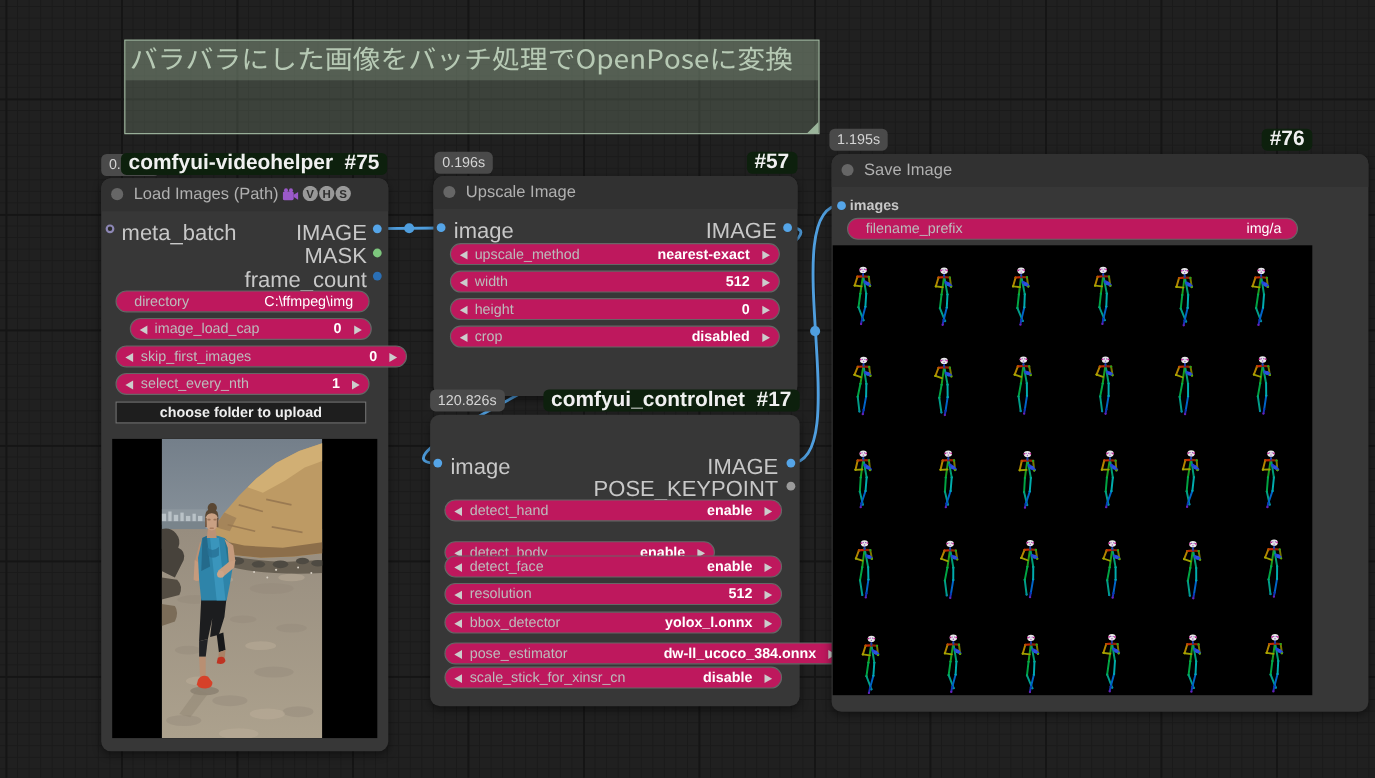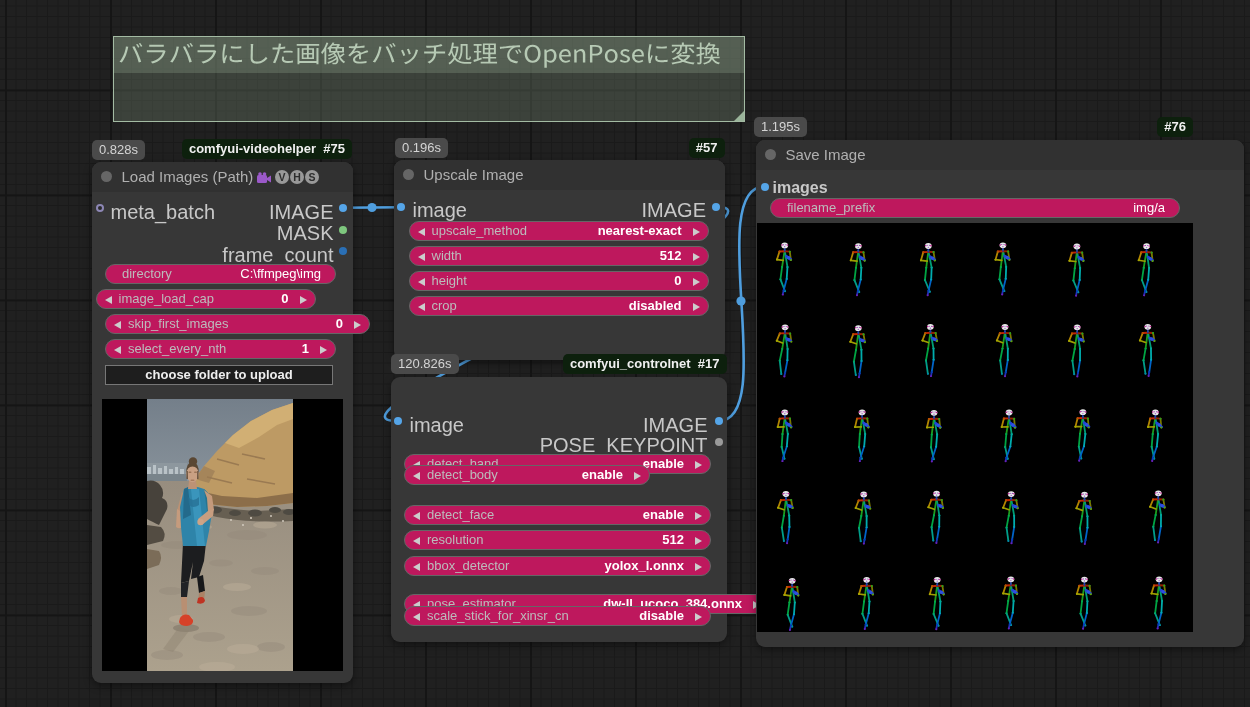--- a/index.html
+++ b/index.html
@@ -11,21 +11,21 @@
  linear-gradient(90deg,#1a1a1a 1px,transparent 1px);
 background-size:105px 105px,105px 105px,10.5px 10.5px,10.5px 10.5px;
 background-position:5px -15.5px,5px -15.5px,5px -15.5px,5px -15.5px;}
 .node{position:absolute;background:#373737;border-radius:9px;
 box-shadow:0 3px 8px rgba(0,0,0,.45);}
 .ntitle{position:relative;height:30px;background:#313131;border-radius:9px 9px 0 0;
 color:#b0b0b0;font-size:15px;line-height:30px;padding-left:30px;white-space:nowrap}
 .tdot{position:absolute;left:9px;top:9px;width:11px;height:11px;border-radius:50%;background:#666}
 .badge{position:absolute;height:20px;line-height:20px;border-radius:5px;font-size:13px;padding:0 7px;white-space:nowrap}
 .tbadge{background:#4a4a4a;color:#d4d4d4}
-.gbadge{background:#0d200d;color:#f0f0f0;font-weight:bold;font-size:13px}
+.gbadge{background:#0d200d;color:#f0f0f0;font-weight:bold;font-size:19px}
 .slot{position:absolute;font-size:20px;color:#c8c8c8;white-space:nowrap}
 .dotc{position:absolute;width:9px;height:9px;border-radius:50%}
 .w{position:absolute;height:20px;background:#be185d;border:1px solid #666;
 border-radius:10px;font-size:13px;color:#bcbcbc;overflow:hidden}
 .w .lab{position:absolute;left:22px;top:0;line-height:18px}
 .w .lab2{position:absolute;left:16px;top:0;line-height:18px}
 .w .val{position:absolute;right:26px;top:0;line-height:18px;color:#fff;font-weight:bold}
 .w .val2{position:absolute;right:14px;top:0;line-height:18px;color:#fff;font-weight:normal}
 .al{position:absolute;left:8px;top:6px;width:0;height:0;
 border-top:4px solid transparent;border-bottom:4px solid transparent;border-right:7px solid #ccc}
@@ -75,21 +75,21 @@
 <div class="slot" style="right:19px;top:39px">IMAGE</div>
 <div class="dotc" style="left:247.5px;top:42.5px;width:8px;height:8px;background:#55a5e8"></div>
 <div class="slot" style="right:19px;top:60.5px">MASK</div>
 <div class="dotc" style="left:247.5px;top:64px;width:8px;height:8px;background:#7ec77e"></div>
 <div class="slot" style="right:19px;top:82px">frame_count</div>
 <div class="dotc" style="left:247.5px;top:85.5px;width:8px;height:8px;background:#2a6fb5"></div>
 <div class="w" style="left:13.5px;top:102.5px;width:231px">
       <span class="lab2">directory</span>
       <span class="val2">C:\ffmpeg\img</span>
     </div>
-<div class="w" style="left:4px;top:127.5px;width:220px">
+<div class="w" style="left:26px;top:127.5px;width:220px">
       <span class="al"></span>
       <span class="lab">image_load_cap</span>
       <span class="val">0</span>
       <span class="ar"></span>
     </div>
 <div class="w" style="left:13.5px;top:152.5px;width:265px">
       <span class="al"></span>
       <span class="lab">skip_first_images</span>
       <span class="val">0</span>
       <span class="ar"></span>
@@ -250,21 +250,21 @@
 <div class="slot" style="right:19px;top:37px">IMAGE</div>
 <div class="dotc" style="left:324px;top:40.5px;width:8px;height:8px;background:#55a5e8"></div>
 <div class="slot" style="right:19px;top:57.5px">POSE_KEYPOINT</div>
 <div class="dotc" style="left:324px;top:61px;width:8px;height:8px;background:#9a9a9a"></div>
 <div class="w" style="left:13.5px;top:77.5px;width:307px">
       <span class="al"></span>
       <span class="lab">detect_hand</span>
       <span class="val">enable</span>
       <span class="ar"></span>
     </div>
-<div class="w" style="left:13.5px;top:88px;width:246px">
+<div class="w" style="left:13.5px;top:115px;width:246px">
       <span class="al"></span>
       <span class="lab">detect_body</span>
       <span class="val">enable</span>
       <span class="ar"></span>
     </div>
 <div class="w" style="left:13.5px;top:128.3px;width:307px">
       <span class="al"></span>
       <span class="lab">detect_face</span>
       <span class="val">enable</span>
       <span class="ar"></span>
@@ -274,38 +274,38 @@
       <span class="lab">resolution</span>
       <span class="val">512</span>
       <span class="ar"></span>
     </div>
 <div class="w" style="left:13.5px;top:179.1px;width:307px">
       <span class="al"></span>
       <span class="lab">bbox_detector</span>
       <span class="val">yolox_l.onnx</span>
       <span class="ar"></span>
     </div>
-<div class="w" style="left:13.5px;top:217px;width:365px">
+<div class="w" style="left:13.5px;top:207px;width:365px">
       <span class="al"></span>
       <span class="lab">pose_estimator</span>
       <span class="val">dw-ll_ucoco_384.onnx</span>
       <span class="ar"></span>
     </div>
 <div class="w" style="left:13.5px;top:229.89999999999998px;width:307px">
       <span class="al"></span>
       <span class="lab">scale_stick_for_xinsr_cn</span>
       <span class="val">disable</span>
       <span class="ar"></span>
     </div>
 </div>
 <div class="badge tbadge" style="left:391px;top:354px">120.826s</div>
 <div class="badge gbadge" style="right:523.5px;top:354px">comfyui_controlnet&nbsp;&nbsp;#17</div>
 <div class="node" style="left:755.5px;top:139.5px;width:488px;height:507px">
 <div class="ntitle"><span class="tdot"></span>Save Image</div>
-<div class="slot" style="left:17px;top:39px;font-weight:bold;font-size:16px">images</div>
+<div class="slot" style="left:17px;top:39px;font-weight:bold;font-size:13px">images</div>
 <div class="dotc" style="left:5px;top:43px;width:8px;height:8px;background:#55a5e8"></div>
 <div class="w" style="left:14.5px;top:58px;width:410px">
       <span class="lab2">filename_prefix</span>
       <span class="val2">img/a</span>
     </div>
 <div style="position:absolute;left:1.5px;top:83px;width:436px;height:409.5px;background:#000"><svg width="436" height="409.5" viewBox="0 0 436 409.5" stroke-linecap="round">
         <defs>
           <g id="sk0">
             <line x1="0" y1="4.5" x2="-2.2" y2="21" stroke="#1e9e1e" stroke-width="1.6"></line>
             <line x1="0" y1="4.5" x2="2.6" y2="21" stroke="#009e75" stroke-width="1.6"></line>

